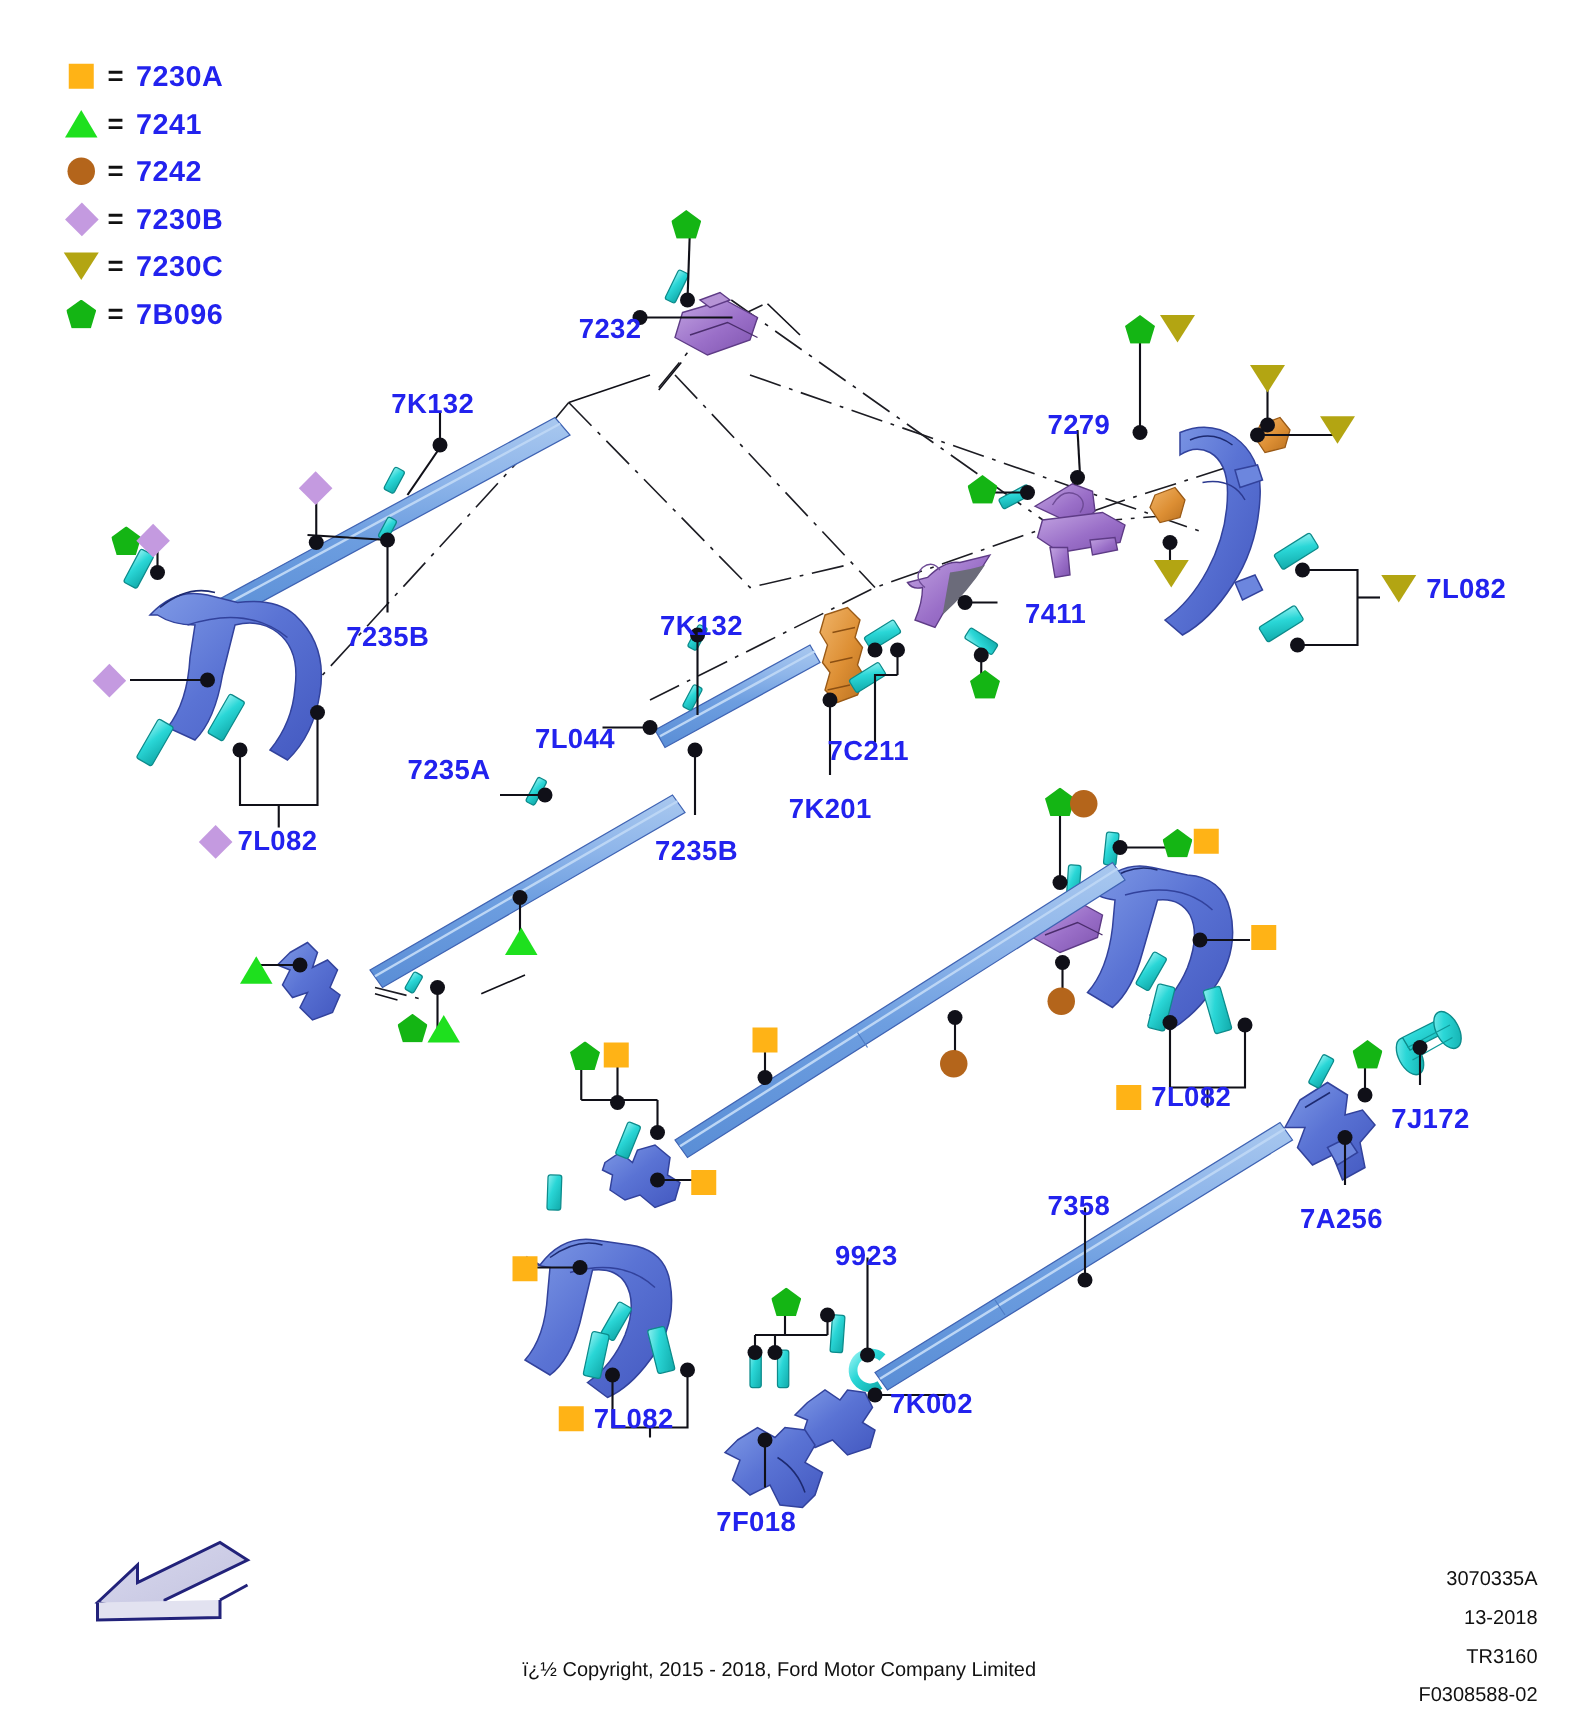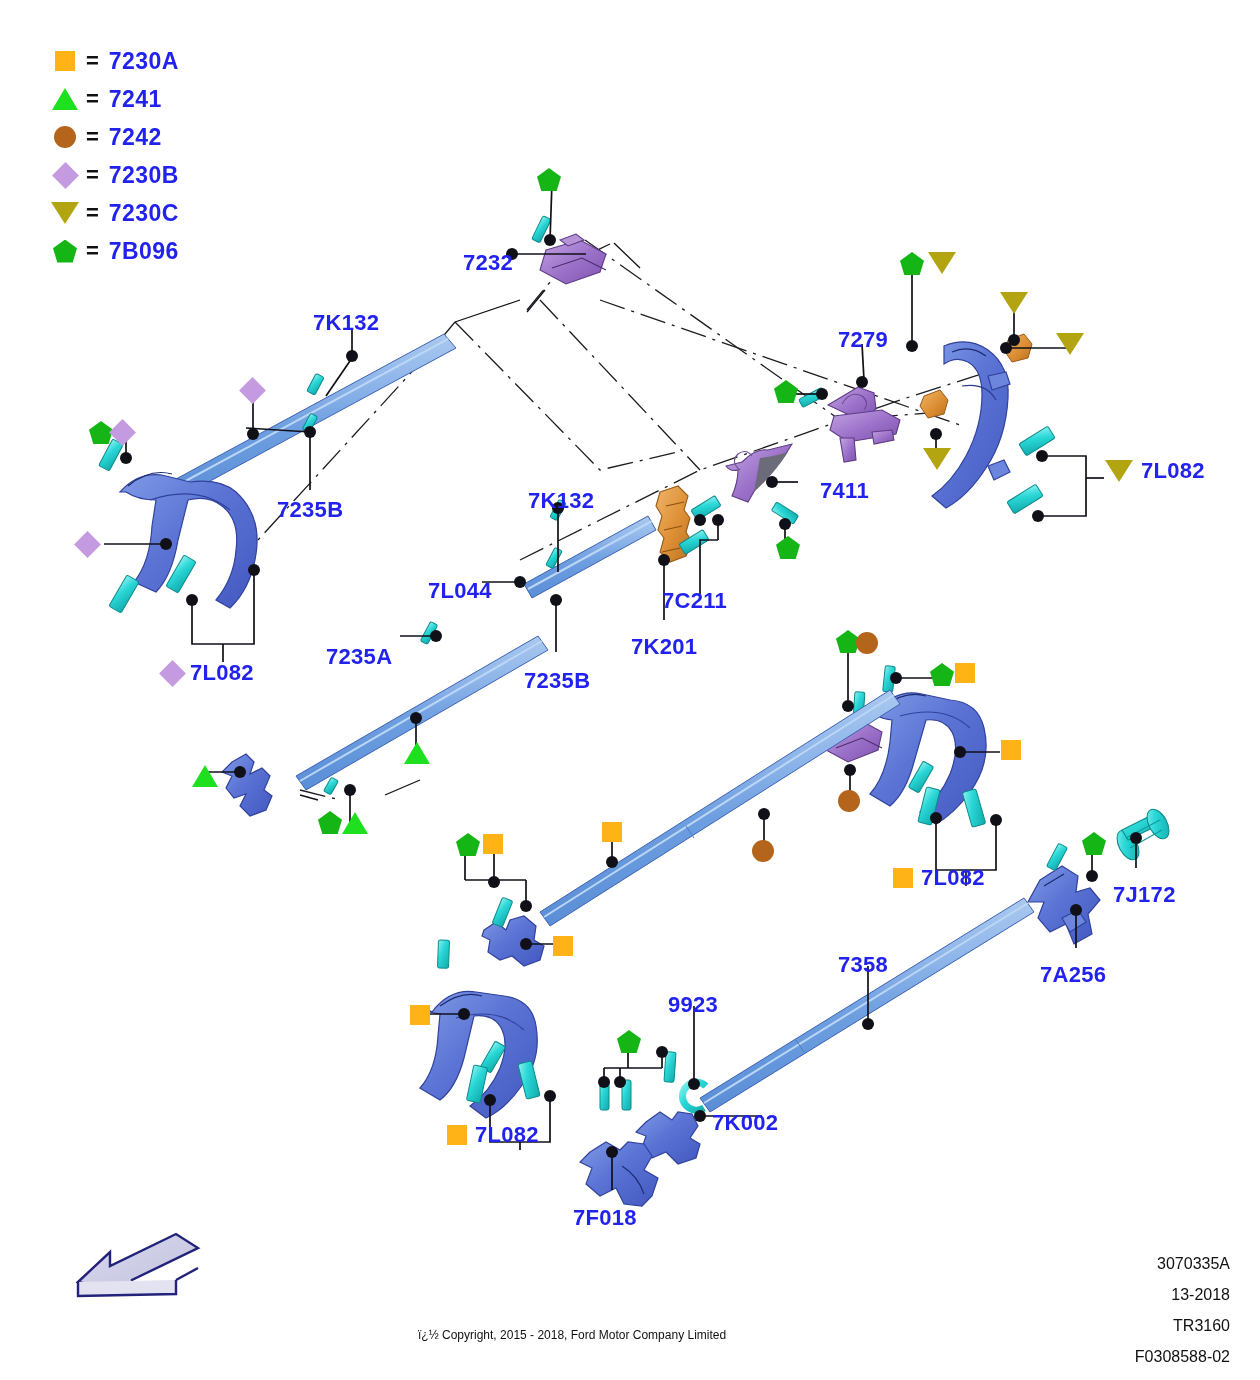--- a/index.html
+++ b/index.html
@@ -29,21 +29,21 @@
 
   
   .mk{position:absolute;}
 
   
   .lbl{position:absolute;font-size:22px;font-weight:bold;color:#2222ee;white-space:nowrap;letter-spacing:.3px;}
   .lbl.sym{display:flex;align-items:center;gap:8px;}
   svg.ov{position:absolute;left:0;top:0;width:1260px;height:1380px;overflow:visible;pointer-events:none;}
 
   
-  #footer-copy{position:absolute;left:418px;top:1328px;font-size:12px;color:#111;}
+  #footer-copy{position:absolute;left:418px;top:1328px;font-size:16px;color:#111;}
   #meta{position:absolute;right:30px;top:1248px;text-align:right;font-size:16px;color:#111;line-height:31px;}
   #arrow-icon{position:absolute;left:70px;top:1238px;}
 </style>
 </head>
 <body>
 
 <div id="stage">
 
   <div id="legend">
     <div class="leg-row">
@@ -498,21 +498,21 @@
       <div class="mk" style="left: 617px; top: 1030px;"><span class="m m-pent"></span></div>
     </div>
 
   <div id="callouts">
       <div class="lbl" style="left: 463px; top: 250px;">7232</div>
       <div class="lbl" style="left: 838px; top: 327px;">7279</div>
       <div class="lbl" style="left: 313px; top: 310px;">7K132</div>
       <div class="lbl" style="left: 277px; top: 497px;">7235B</div>
       <div class="lbl" style="left: 528px; top: 488px;">7K132</div>
       <div class="lbl" style="left: 428px; top: 578px;">7L044</div>
-      <div class="lbl" style="left: 326px; top: 644px; text-align: center;">7235A</div>
+      <div class="lbl" style="left: 326px; top: 603px; text-align: center;">7235A</div>
       <div class="lbl" style="left: 524px; top: 668px;">7235B</div>
       <div class="lbl" style="left: 631px; top: 634px;">7K201</div>
       <div class="lbl" style="left: 662px; top: 588px;">7C211</div>
       <div class="lbl" style="left: 820px; top: 478px;">7411</div>
       <div class="lbl" style="left: 838px; top: 952px;">7358</div>
       <div class="lbl" style="left: 668px; top: 992px;">9923</div>
       <div class="lbl" style="left: 712px; top: 1110px;">7K002</div>
       <div class="lbl" style="left: 573px; top: 1205px;">7F018</div>
       <div class="lbl" style="left: 1040px; top: 962px;">7A256</div>
       <div class="lbl" style="left: 1113px; top: 882px;">7J172</div>

